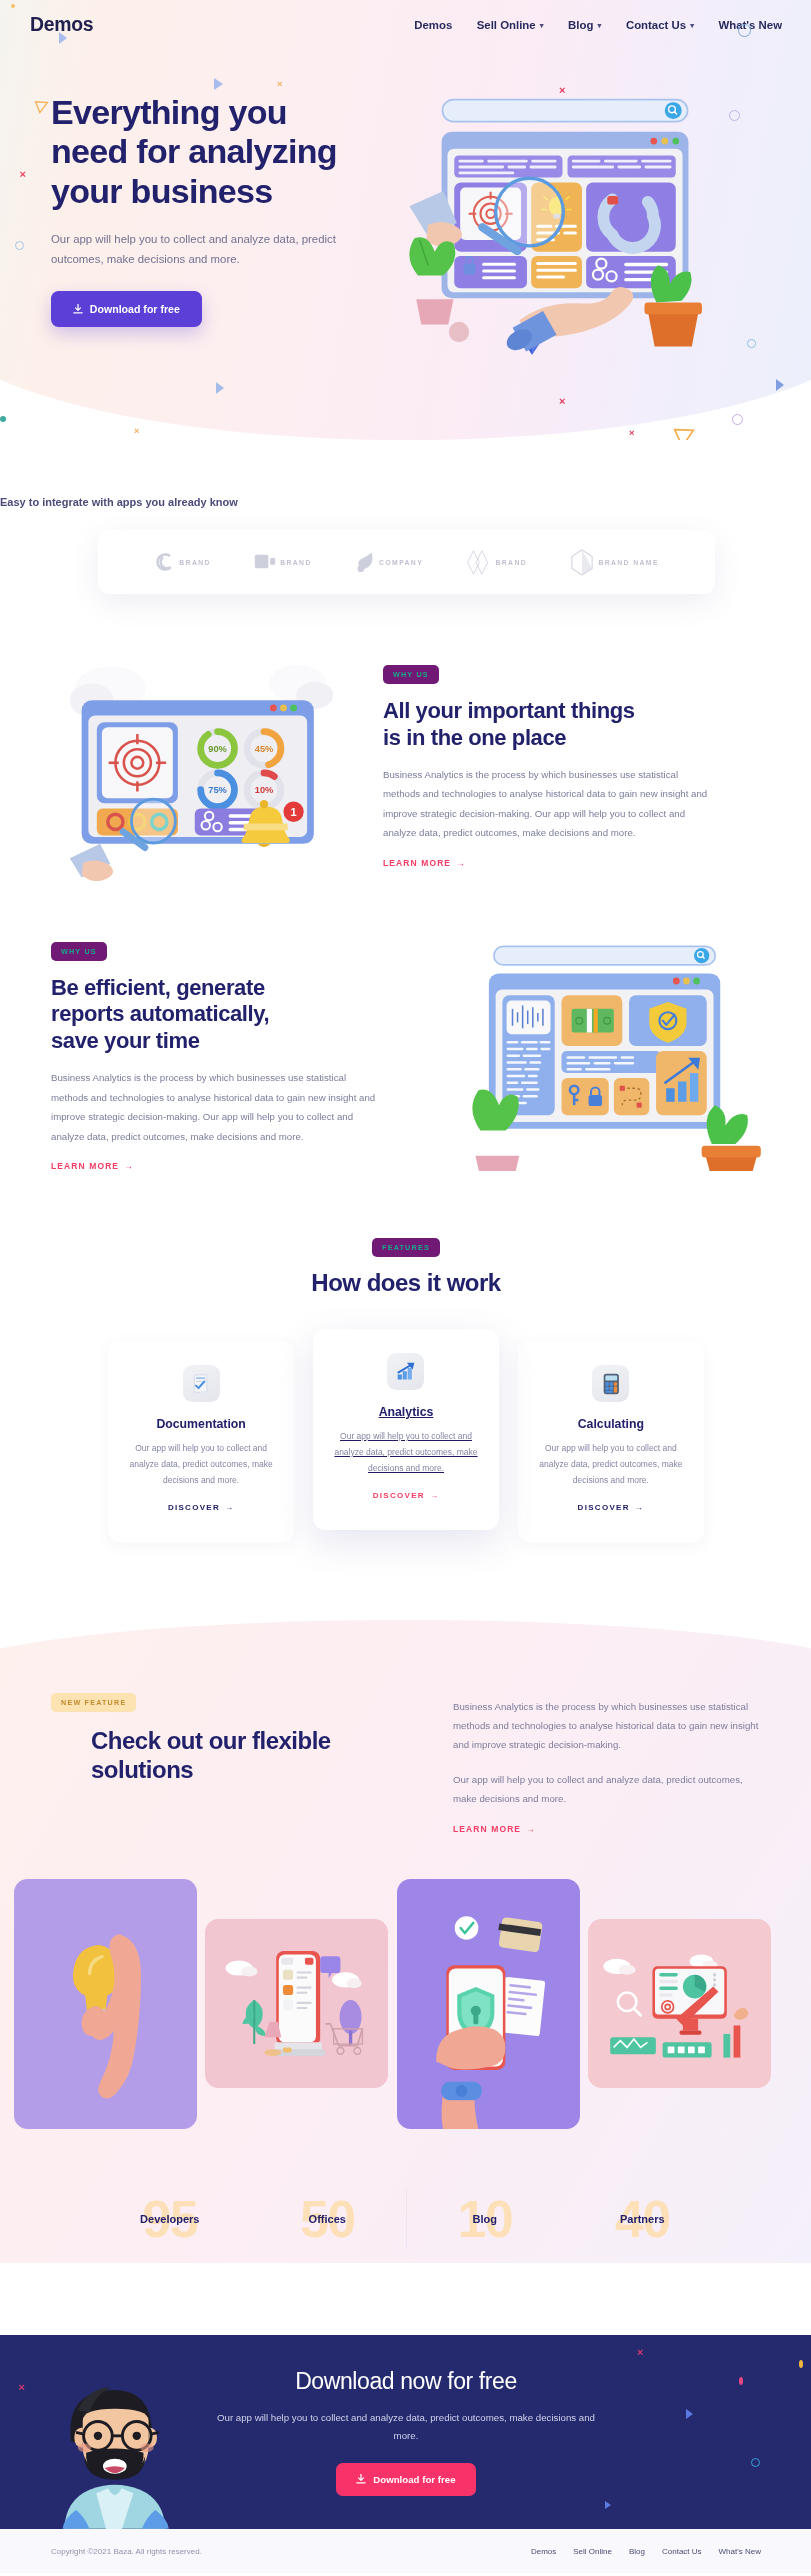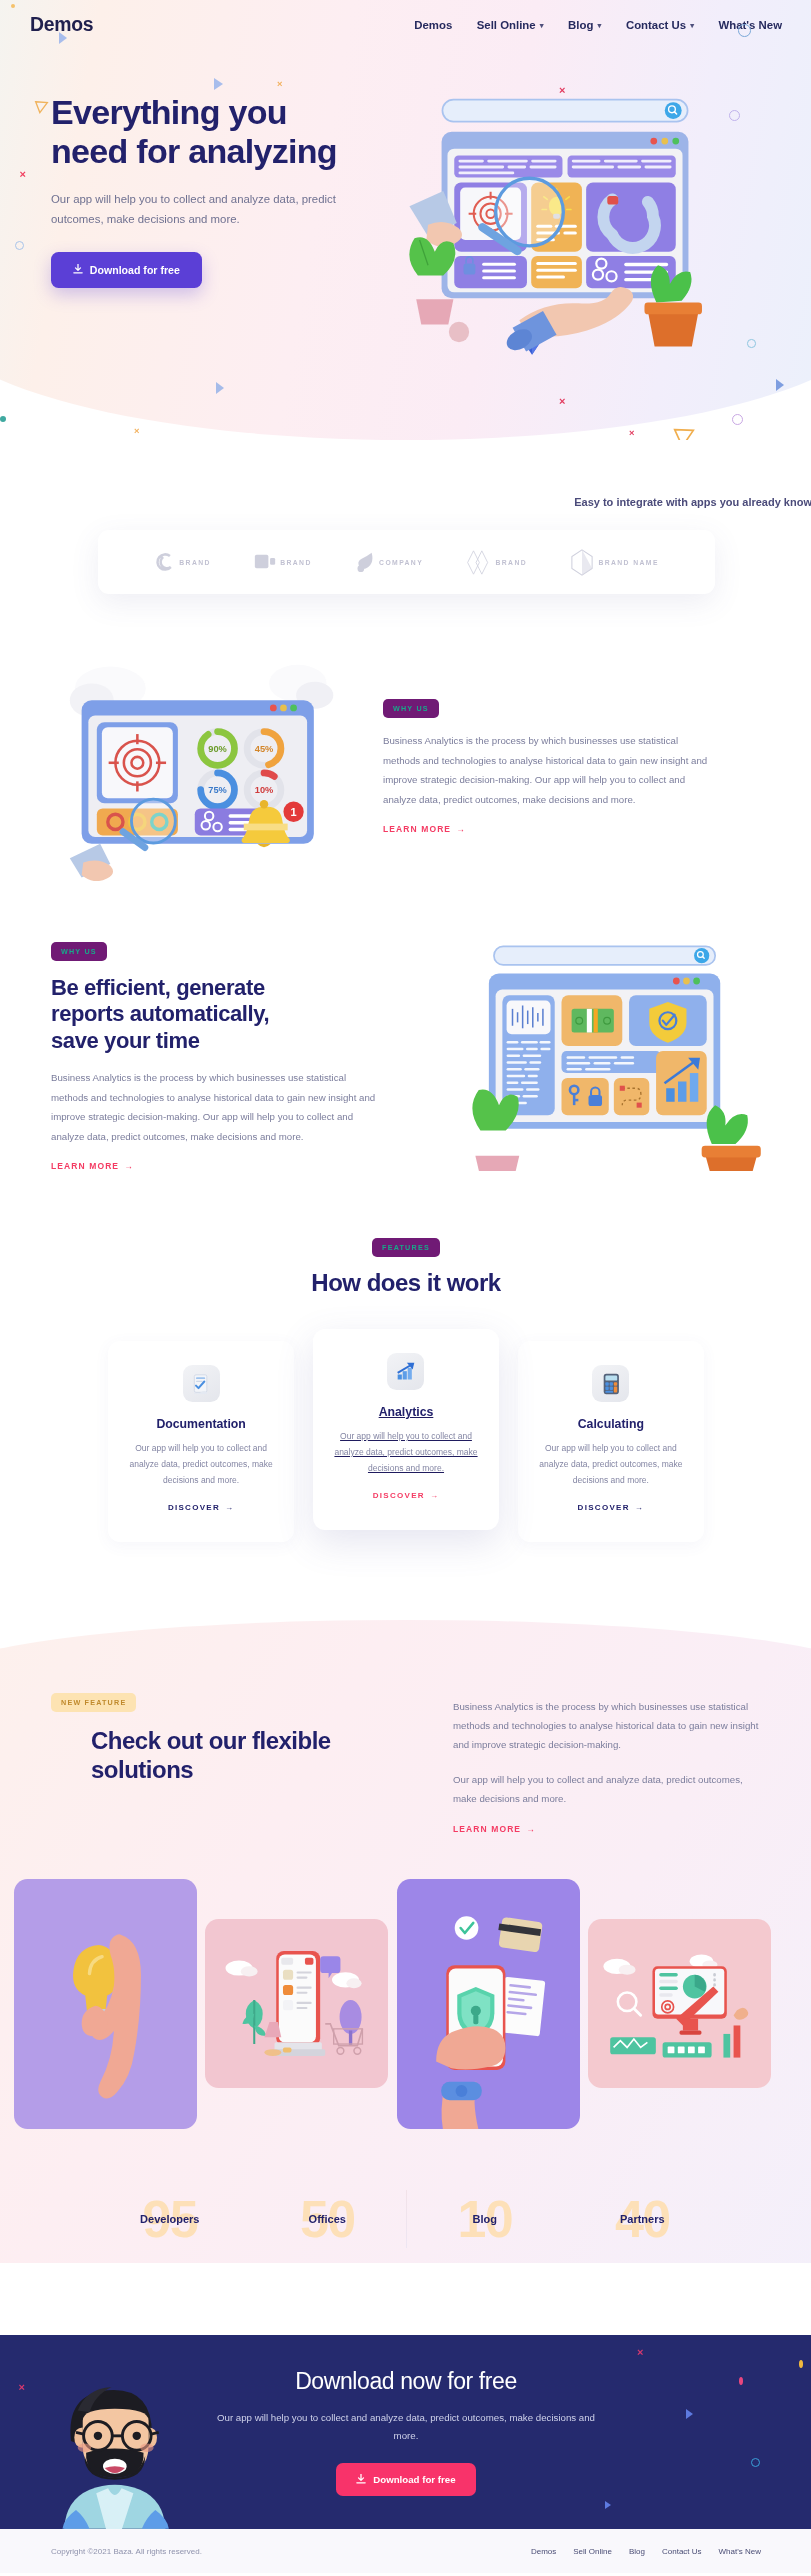--- a/index.html
+++ b/index.html
@@ -62,21 +62,21 @@
   }
   .btn-primary {
     margin-top: 22px; background: #5b3fd6; color: #fff;
     font-size: 10.6px; font-weight: 700; padding: 12px 22px; border-radius: 7.6px;
     box-shadow: 0 6.8px 17px rgba(91,63,214,.28);
   }
   .dl-ico { width: 10px; height: 11px; display:block; }
   .hero-art { position: relative; width: 364px; height: 279px; margin-left: 5px; }
 
   
-  .logos-sec { padding: 56px 0 10px; text-align: right; }
+  .logos-sec { padding: 56px 0 10px; text-align: left; }
   .logos-title { font-size: 11px; font-weight: 700; color: #4b4b7a; }
   .logos-card {
     margin: 22px auto 0; width: 617px; height: 64px; background: #fff;
     border-radius: 11px; box-shadow: 0 8.5px 29px rgba(88,84,150,.10);
     display: flex; align-items: center; justify-content: space-around; padding: 0 34px;
   }
   .logo-item { display: flex; align-items: center; gap: 4.2px; opacity: .42; }
   .logo-txt { font-size: 6.8px; letter-spacing: 1.4px; color: #6a6a92; font-weight: 700; }
 
   
@@ -254,20 +254,21 @@
         </div>
       </div>
     </div>
     <div class="nav-cursor"></div>
 
     <div class="hero-inner">
       <div class="hero-left">
         <h1 class="hero-title">
           <span>Everything you</span><br>
           <span>need for analyzing</span><br>
+          <span>your business</span>
         </h1>
         <p class="hero-sub">Our app will help you to collect and analyze data, predict outcomes, make decisions and more.</p>
         <button class="btn btn-primary">
           <svg class="dl-ico" viewBox="0 0 12 13">
             <path d="M6 0 V7 M3 4.5 L6 7.5 L9 4.5" stroke="#fff" stroke-width="1.5" fill="none" stroke-linecap="round" stroke-linejoin="round"></path>
             <path d="M1 10.5 H11" stroke="#fff" stroke-width="1.5" stroke-linecap="round"></path>
           </svg>
           <span>Download for free</span>
         </button>
       </div>
@@ -483,20 +484,24 @@
         <path d="M252 182 q-16 0 -18 18 q-2 14 -8 20 q-2 5 4 5 h48 q6 0 4 -5 q-6 -6 -8 -20 q-2 -18 -18 -18 Z" fill="#f5ca3c"></path>
         <rect x="228" y="202" width="52" height="8" fill="#f8dd85"></rect>
         <circle cx="252" cy="179" r="5" fill="#e8b52b"></circle>
         <path d="M244 226 q8 8 16 0 Z" fill="#e8b52b"></path>
         <circle cx="287" cy="188" r="12" fill="#e33a3a"></circle>
         <text x="287" y="193" text-anchor="middle" font-size="13" font-weight="700" fill="#fff" font-family="Liberation Sans, sans-serif">1</text>
       </svg>
     </div>
     <div class="row-copy">
       <span class="pill pill-teal">WHY US</span>
+      <h2 class="sec-title">
+        <span>All your important things</span><br>
+        <span>is in the one place</span>
+      </h2>
       <p class="sec-body">Business Analytics is the process by which businesses use statistical methods and technologies to analyse historical data to gain new insight and improve strategic decision-making. Our app will help you to collect and analyze data, predict outcomes, make decisions and more.</p>
       <div class="learn">
         <span>LEARN MORE</span>
         <span>→</span>
       </div>
     </div>
   </div>
 
   <div class="row reverse" style="margin-top:61px">
     <div class="row-art">

